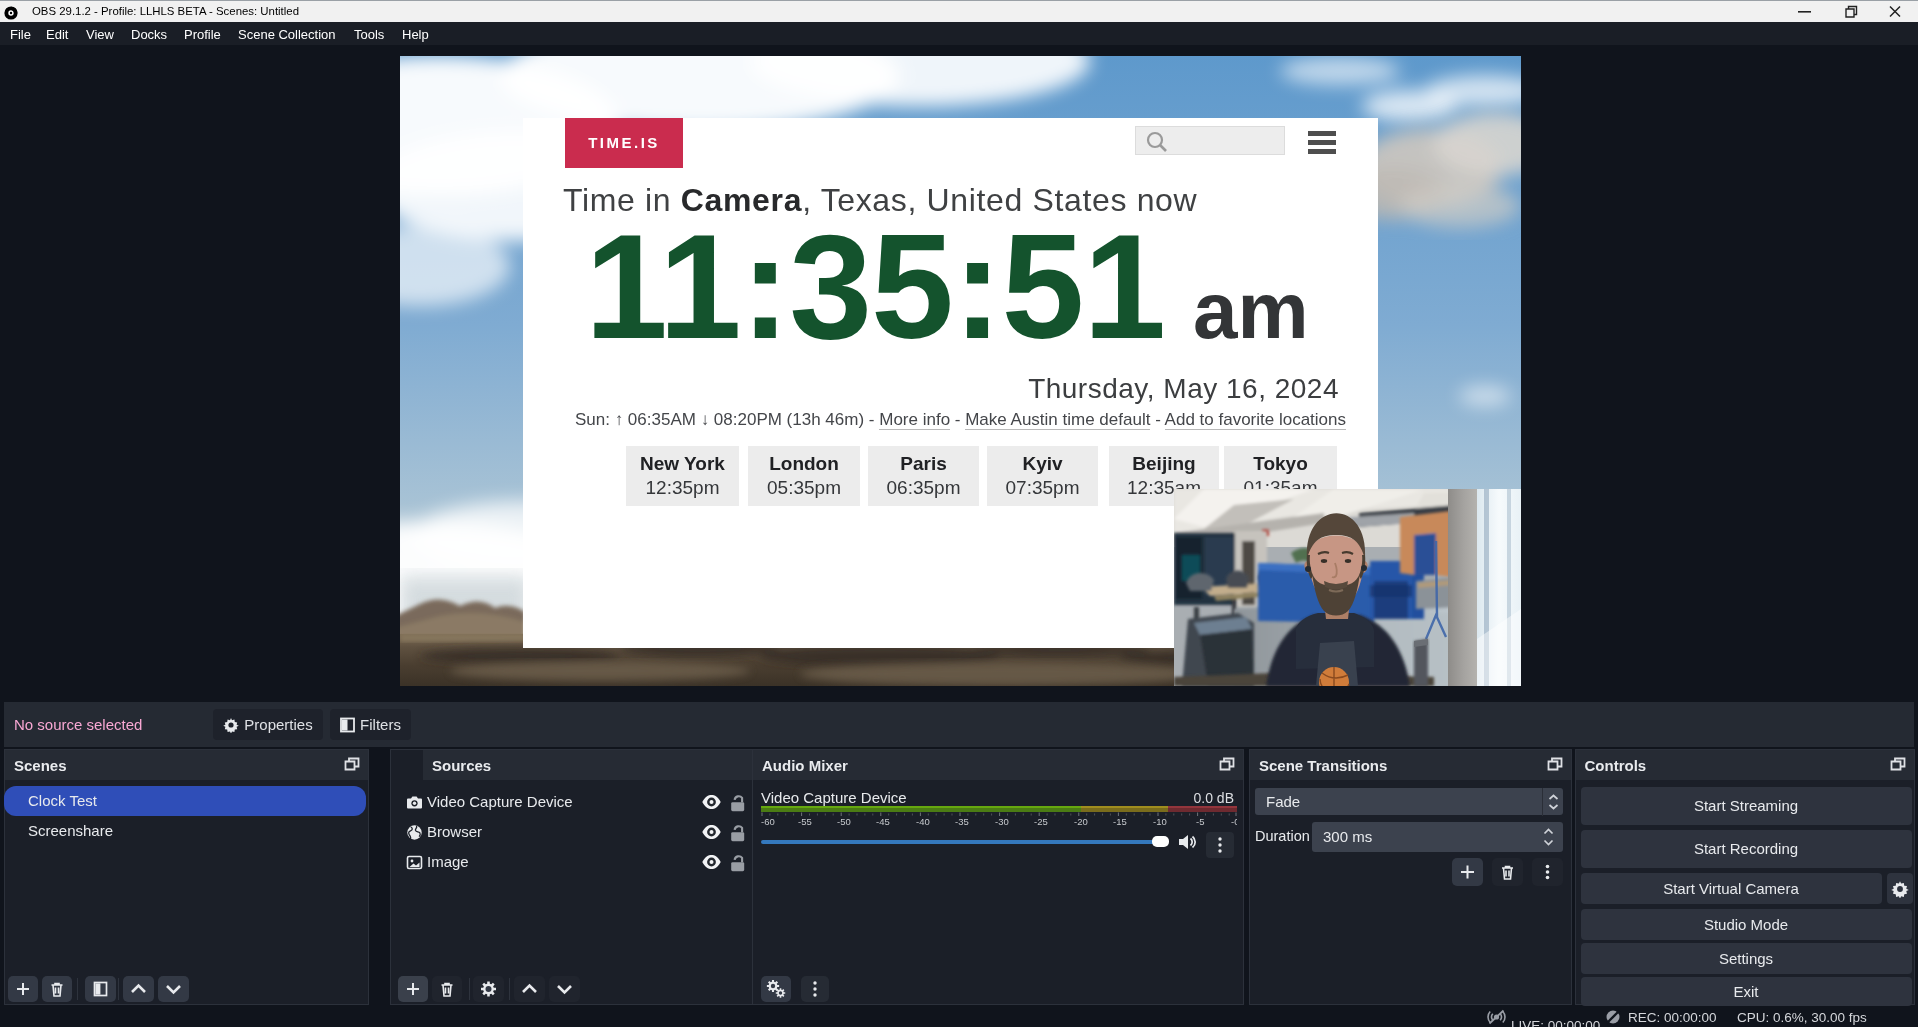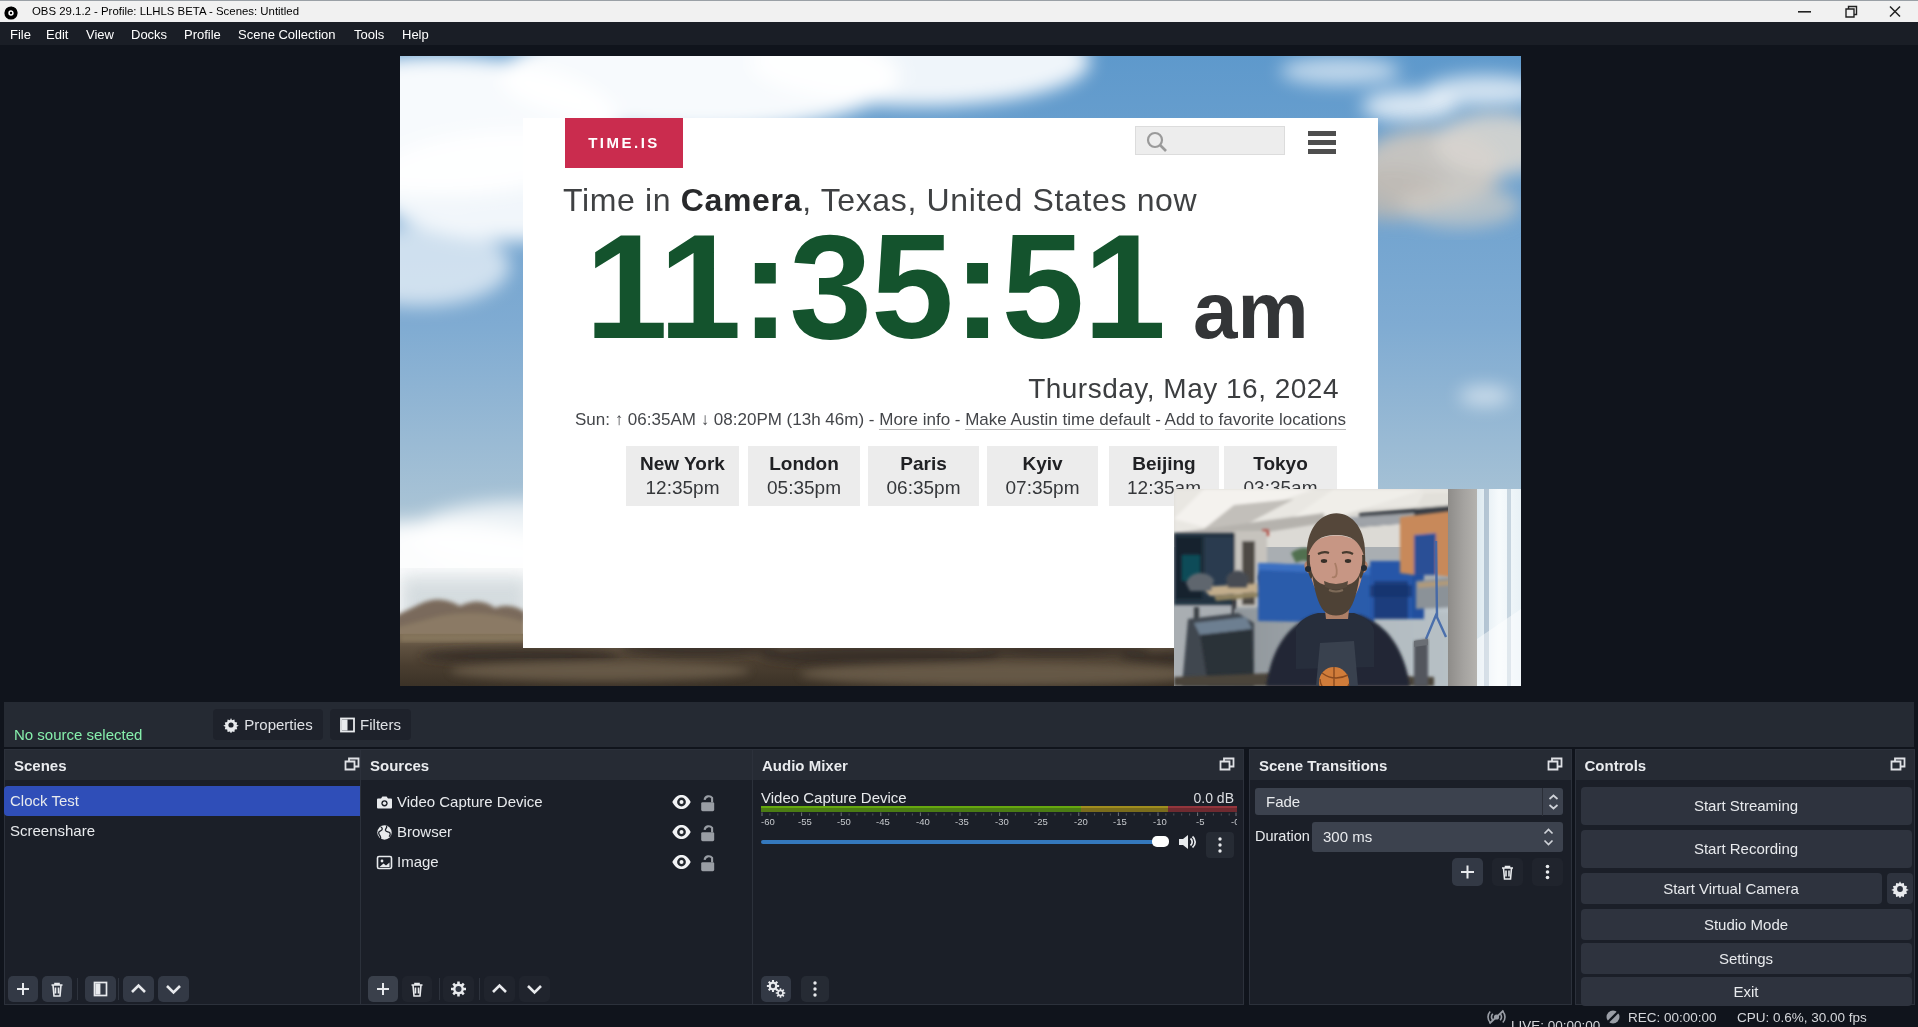--- a/index.html
+++ b/index.html
@@ -26,28 +26,28 @@
   #sunline { position:absolute; left:10px; top:292px; width:100%; text-align:center; font-size:17px; color:#44464a; }
   #sunline .lnk { border-bottom:1px solid #b9b9b9; }
   #cities { position:absolute; left:103px; top:328px; }
   .citybox { float:left; width:113px; height:60px; background:#ececec; margin-right:8px; text-align:center; padding-top:7px; }
   .citybox .cn { font-size:19px; font-weight:bold; color:#202124; }
   .citybox .ct { font-size:19px; color:#35373a; margin-top:2px; }
   
   #webcam { position:absolute; left:774px; top:433px; width:347px; height:197px; }
   
   #srcbar { position:absolute; left:4px; top:702px; width:1910px; height:45px; background:#252a33; }
-  #srcbar .lbl { position:absolute; left:10px; top:24px; font-size:15px; color:#86efac; }
+  #srcbar .lbl { position:absolute; left:10px; top:14px; font-size:15px; color:#f9a8d4; }
   .tbtn { position:absolute; top:7px; height:31px; background:#1e222b; border-radius:4px; color:#dfe1e5; font-size:15px; line-height:31px; text-align:center; }
   
   .panel { position:absolute; top:749px; height:256px; background:#1b1f28; border:1px solid #2c313b; }
   .phead { height:30px; background:#262b34; font-size:15px; font-weight:bold; color:#e9ebee; line-height:31px; padding-left:9px; position:relative; }
   .popout { position:absolute; right:8px; top:7px; }
   
-  .srow { position:absolute; left:-1px; width:362px; height:30px; border-radius:4px; font-size:15px; color:#e8eaed; line-height:30px; padding-left:6px; }
+  .srow { position:absolute; left:-1px; width:362px; height:30px; border-radius:12px; font-size:15px; color:#e8eaed; line-height:30px; padding-left:24px; }
   .sel { background:#2f4eb8; }
   .srcrow { position:absolute; left:0; width:374px; height:30px; font-size:15px; color:#e8eaed; line-height:30px; }
   .srcrow .sicon { position:absolute; left:15px; top:7px; }
   .srcrow span { position:absolute; left:36px; }
   
   .pbtn { position:absolute; height:26px; background:#333945; border-radius:5px; }
   
   .cbtn { position:absolute; left:5px; width:331px; background:#2e333e; border-radius:4px; color:#e8eaed; font-size:15px; text-align:center; }
   
   #statusbar { position:absolute; left:0; top:1007px; width:1918px; height:20px; background:#10141c; color:#d4d6da; font-size:13.5px; }
@@ -186,21 +186,21 @@
         <div class="citybox" style="margin-right:11px; width:111px">
           <div class="cn">Kyiv</div>
           <div class="ct">07:35pm</div>
         </div>
         <div class="citybox" style="margin-right:5px; width:110px">
           <div class="cn">Beijing</div>
           <div class="ct">12:35am</div>
         </div>
         <div class="citybox" style="margin-right:0">
           <div class="cn">Tokyo</div>
-          <div class="ct">03:35am</div>
+          <div class="ct">01:35am</div>
         </div>
       </div>
     </div>
     <div id="webcam">
       <svg width="347" height="197" viewBox="0 0 347 197" preserveAspectRatio="none">
         <defs>
           <linearGradient id="wfloor" x1="0" y1="0" x2="1" y2="0">
             <stop offset="0" stop-color="#8f959a"></stop>
             <stop offset="0.7" stop-color="#aab3b9"></stop>
             <stop offset="1" stop-color="#c2ccd2"></stop>
@@ -377,21 +377,21 @@
       </svg></div>
     <div style="position:absolute; left:113px; top:228px; width:1px; height:22px; background:#2e333d;"></div>
     <div class="pbtn" style="left:118px; top:226px; width:31px;"><svg width="31" height="26" viewBox="0 0 31 26">
         <path d="M9 16 L15.5 9.5 L22 16" stroke="#e8eaed" stroke-width="2.6" fill="none"></path>
       </svg></div>
     <div class="pbtn" style="left:153px; top:226px; width:31px;"><svg width="31" height="26" viewBox="0 0 31 26">
         <path d="M9 10 L15.5 16.5 L22 10" stroke="#e8eaed" stroke-width="2.6" fill="none"></path>
       </svg></div>
   </div>
 
-  <div class="panel" id="p-sources" style="left:360px; width:441px;">
+  <div class="panel" id="p-sources" style="left:390px; width:441px;padding-left:32px;">
     <div class="phead">Sources<svg class="popout" width="16" height="15" viewBox="0 0 16 15">
         <path d="M1.5 4.5 h9 v8 h-9 z" fill="none" stroke="#dfe1e5" stroke-width="1.8"></path>
         <path d="M5 4.5 v-3 h9.5 v8 h-3.5" fill="none" stroke="#dfe1e5" stroke-width="1.8"></path>
       </svg></div>
     <div class="srcrow" style="top:37px">
       <svg class="sicon" width="17" height="17" viewBox="0 0 17 17">
         <path d="M2 4.5 h3 l1.4-2 h4.2 l1.4 2 h3 a1 1 0 0 1 1 1 v8 a1 1 0 0 1-1 1 h-13 a1 1 0 0 1-1-1 v-8 a1 1 0 0 1 1-1 z" fill="#e8eaed"></path>
         <circle cx="8.5" cy="9.3" r="3.1" fill="#191d25"></circle>
         <circle cx="8.5" cy="9.3" r="1.7" fill="#e8eaed"></circle>
       </svg>

